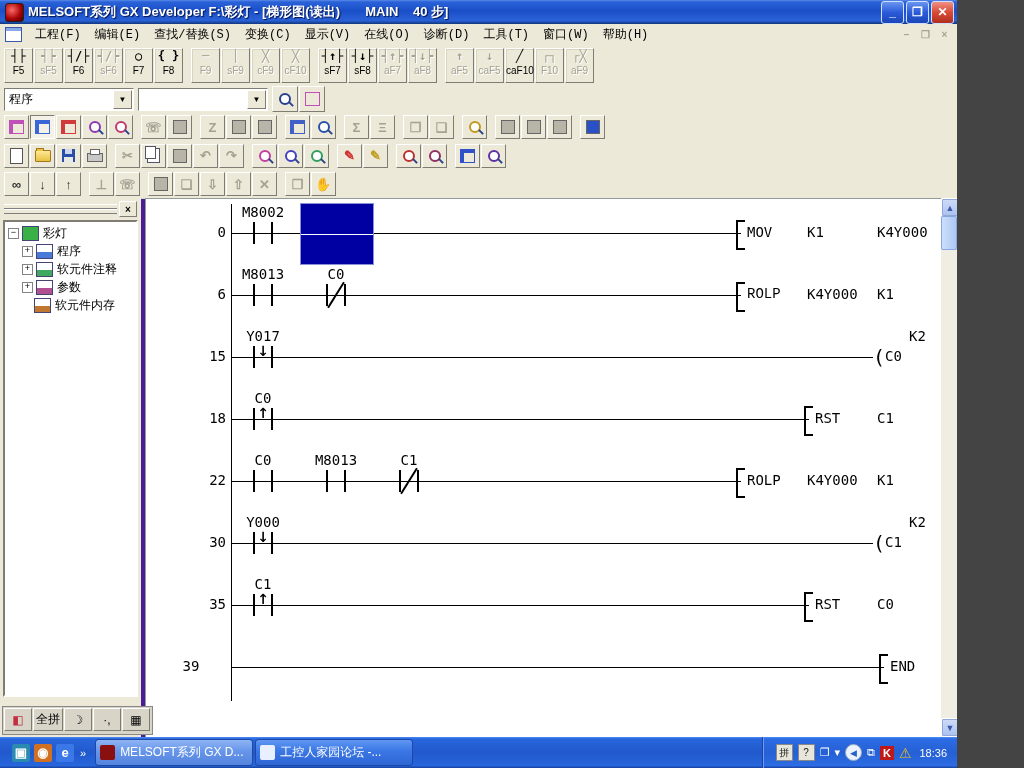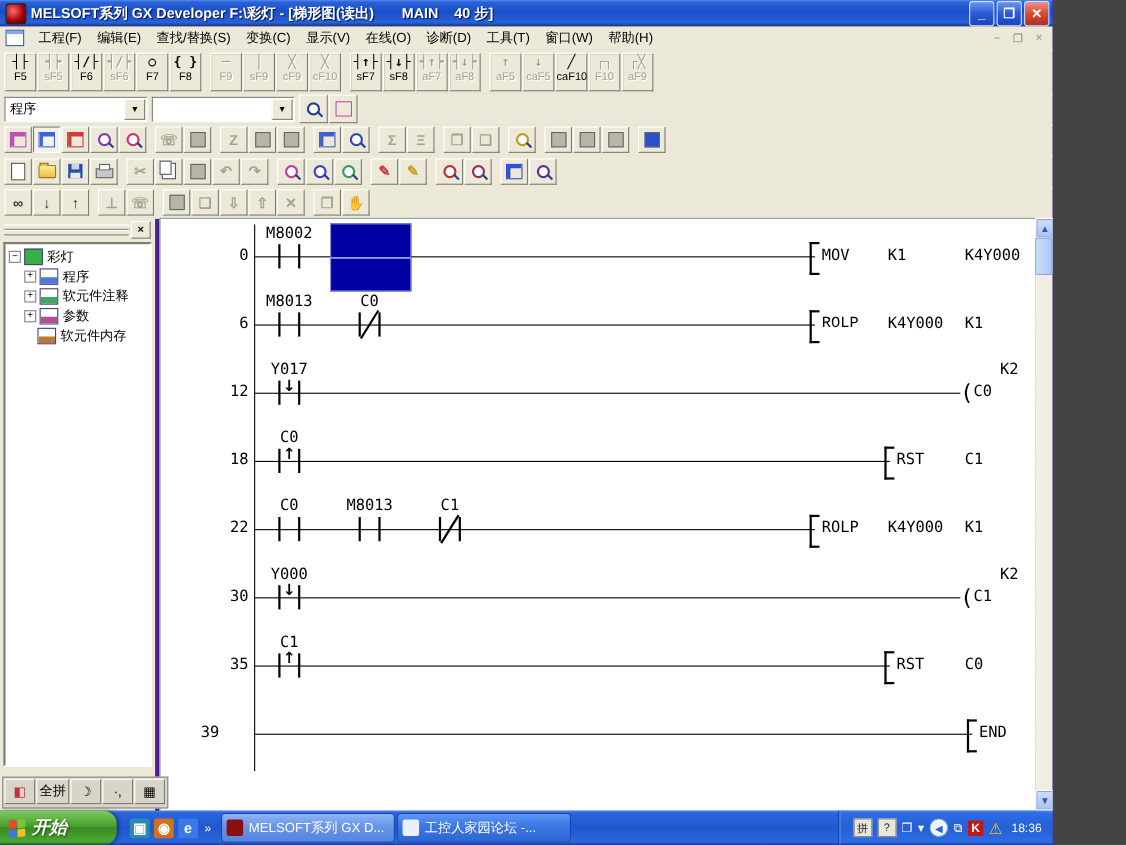--- a/index.html
+++ b/index.html
@@ -143,21 +143,21 @@
   <div class="titlebar">
     <div class="appicon"></div>
     <div class="ttext">MELSOFT系列 GX Developer F:\彩灯 - [梯形图(读出)       MAIN    40 步]</div>
     <div class="wbtn">_</div>
     <div class="wbtn">❐</div>
     <div class="wbtn close">✕</div>
   </div>
 
   <div class="menubar">
     <div class="mdiicon"></div>
-    <div id="menuitems" style="display:flex;">
+    <div id="menuitems" style="display:flex;font-family:Liberation Mono, monospace;">
         <span class="menu-item">工程(F)</span>
         <span class="menu-item">编辑(E)</span>
         <span class="menu-item">查找/替换(S)</span>
         <span class="menu-item">变换(C)</span>
         <span class="menu-item">显示(V)</span>
         <span class="menu-item">在线(O)</span>
         <span class="menu-item">诊断(D)</span>
         <span class="menu-item">工具(T)</span>
         <span class="menu-item">窗口(W)</span>
         <span class="menu-item">帮助(H)</span>
@@ -506,21 +506,21 @@
       <div class="abs cbar" style="left: 180px; top: 85px; width: 2px; height: 22px;"></div>
       <div class="abs cbar" style="left: 198px; top: 85px; width: 2px; height: 22px;"></div>
       <div class="abs cslash" style="left: 189px; top: 81px; width: 2px; height: 30px;"></div>
       <div class="abs wipe" style="left: 595px; top: 83px; width: 206px; height: 27px;"></div>
       <div class="abs lbr" style="left: 590px; top: 83px; width: 7px; height: 26px;"></div>
       <div class="abs optext" style="left: 601px; top: 87px; height: 16px; font-family: Liberation Mono, monospace;">ROLP</div>
       <div class="abs optext" style="left: 661px; top: 87px; height: 16px;">K4Y000</div>
       <div class="abs optext" style="left: 731px; top: 87px; height: 16px;">K1</div>
       <div class="abs rbr" style="left: 801px; top: 83px; width: 7px; height: 26px;"></div>
       <div class="abs hline" style="left: 85px; top: 158px; width: 730px; height: 1px;"></div>
-      <div class="abs stepnum" style="left: 10px; top: 149px; width: 70px; height: 16px;">12</div>
+      <div class="abs stepnum" style="left: 10px; top: 149px; width: 70px; height: 16px;">15</div>
       <div class="abs clabel" style="left: 72px; top: 129px; width: 90px; height: 16px;">Y017</div>
       <div class="abs " style="left: 105px; top: 142px; width: 26px; height: 32px; position: absolute;"></div>
       <div class="abs cbar" style="left: 107px; top: 147px; width: 2px; height: 22px;"></div>
       <div class="abs cbar" style="left: 125px; top: 147px; width: 2px; height: 22px;"></div>
       <div class="abs carrow" style="left: 109px; top: 144px; width: 16px; height: 16px;">↓</div>
       <div class="abs wipe" style="left: 727px; top: 145px; width: 72px; height: 27px;"></div>
       <div class="abs optext" style="left: 763px; top: 129px; height: 16px;">K2</div>
       <div class="abs paren" style="left: 727px; top: 145px; width: 10px; height: 26px;">(</div>
       <div class="abs optext" style="left: 739px; top: 149px; height: 16px;">C0</div>
       <div class="abs paren" style="left: 793px; top: 145px; width: 10px; height: 26px;">)</div>
@@ -597,29 +597,20 @@
 
   <div id="imebar">
       <div class="imebtn" style="color: rgb(192, 48, 64);">◧</div>
       <div class="imebtn" style="color: rgb(0, 0, 0);">全拼</div>
       <div class="imebtn" style="color: rgb(0, 0, 0);">☽</div>
       <div class="imebtn" style="color: rgb(0, 0, 0);">·,</div>
       <div class="imebtn" style="color: rgb(0, 0, 0);">▦</div>
     </div>
 
   <div id="taskbar">
-    <div id="startbtn">
-      <span class="winflag">
-        <span style="background:#e84a2a;"></span>
-          <span style="background:#7ac43a;"></span>
-        <span style="background:#3a7ae8;"></span>
-          <span style="background:#f0c030;"></span>
-      </span>
-      <span>开始</span>
-    </div>
     <div class="ql" id="quicklaunch">
         <div class="qlicon" style="background: rgb(42, 138, 176);">▣</div>
         <div class="qlicon" style="background: rgb(208, 112, 32);">◉</div>
         <div class="qlicon" style="background: rgb(58, 120, 232);">e</div>
         <span class="qlmore">»</span>
       </div>
     <div id="taskbuttons" style="display:flex;">
         <div class="task active">
           <span class="taskic" style="background: rgb(138, 16, 16);"></span>
           <span>MELSOFT系列 GX D...</span>

